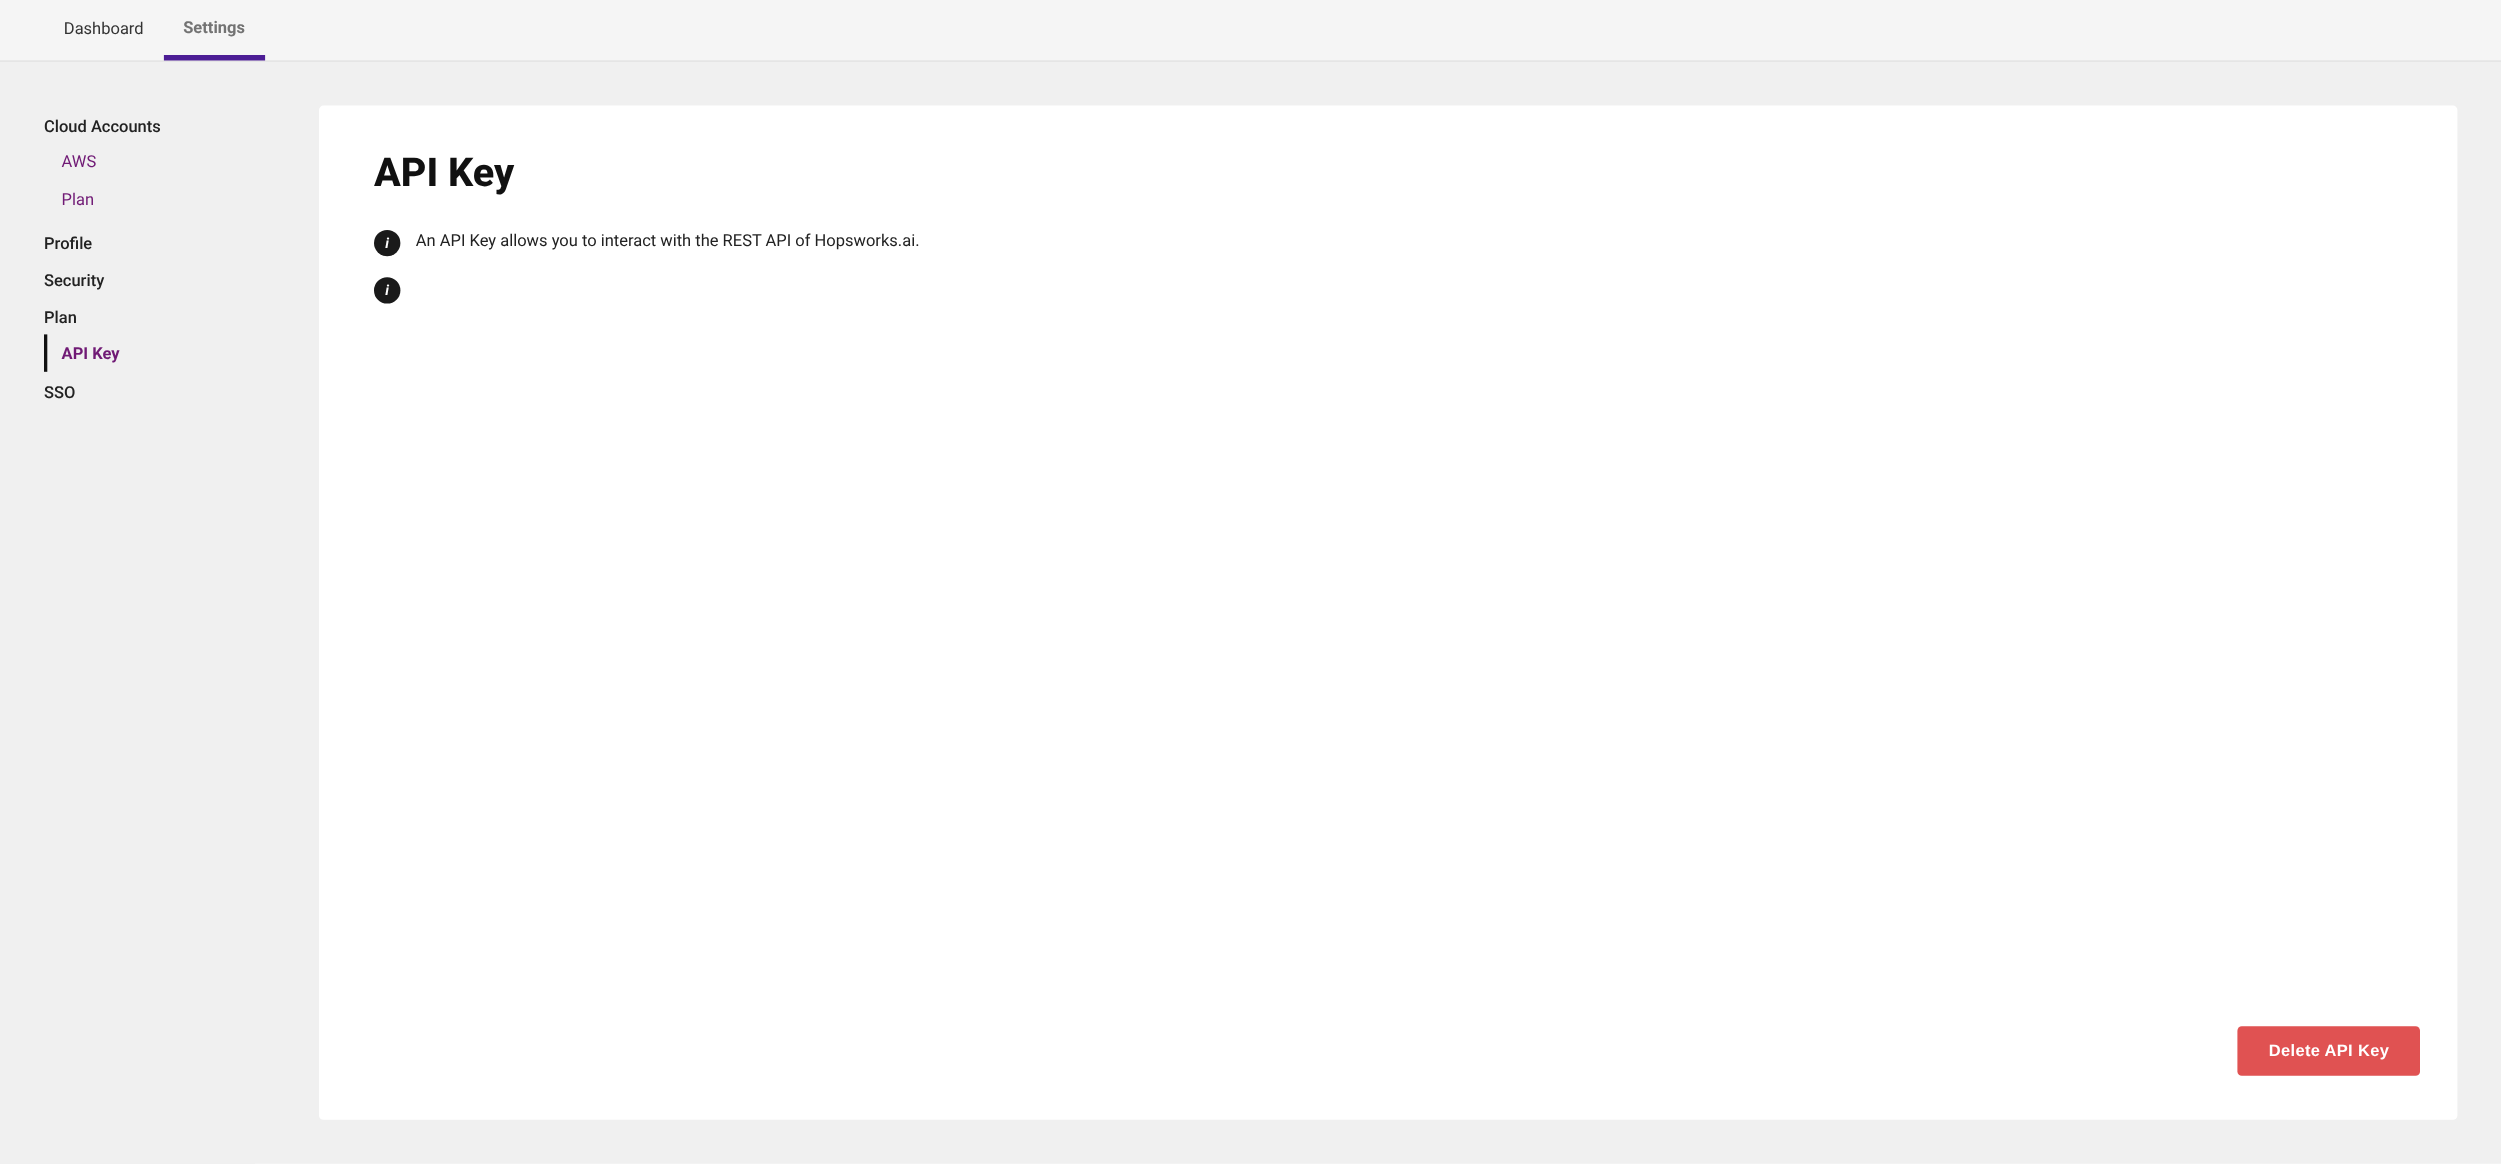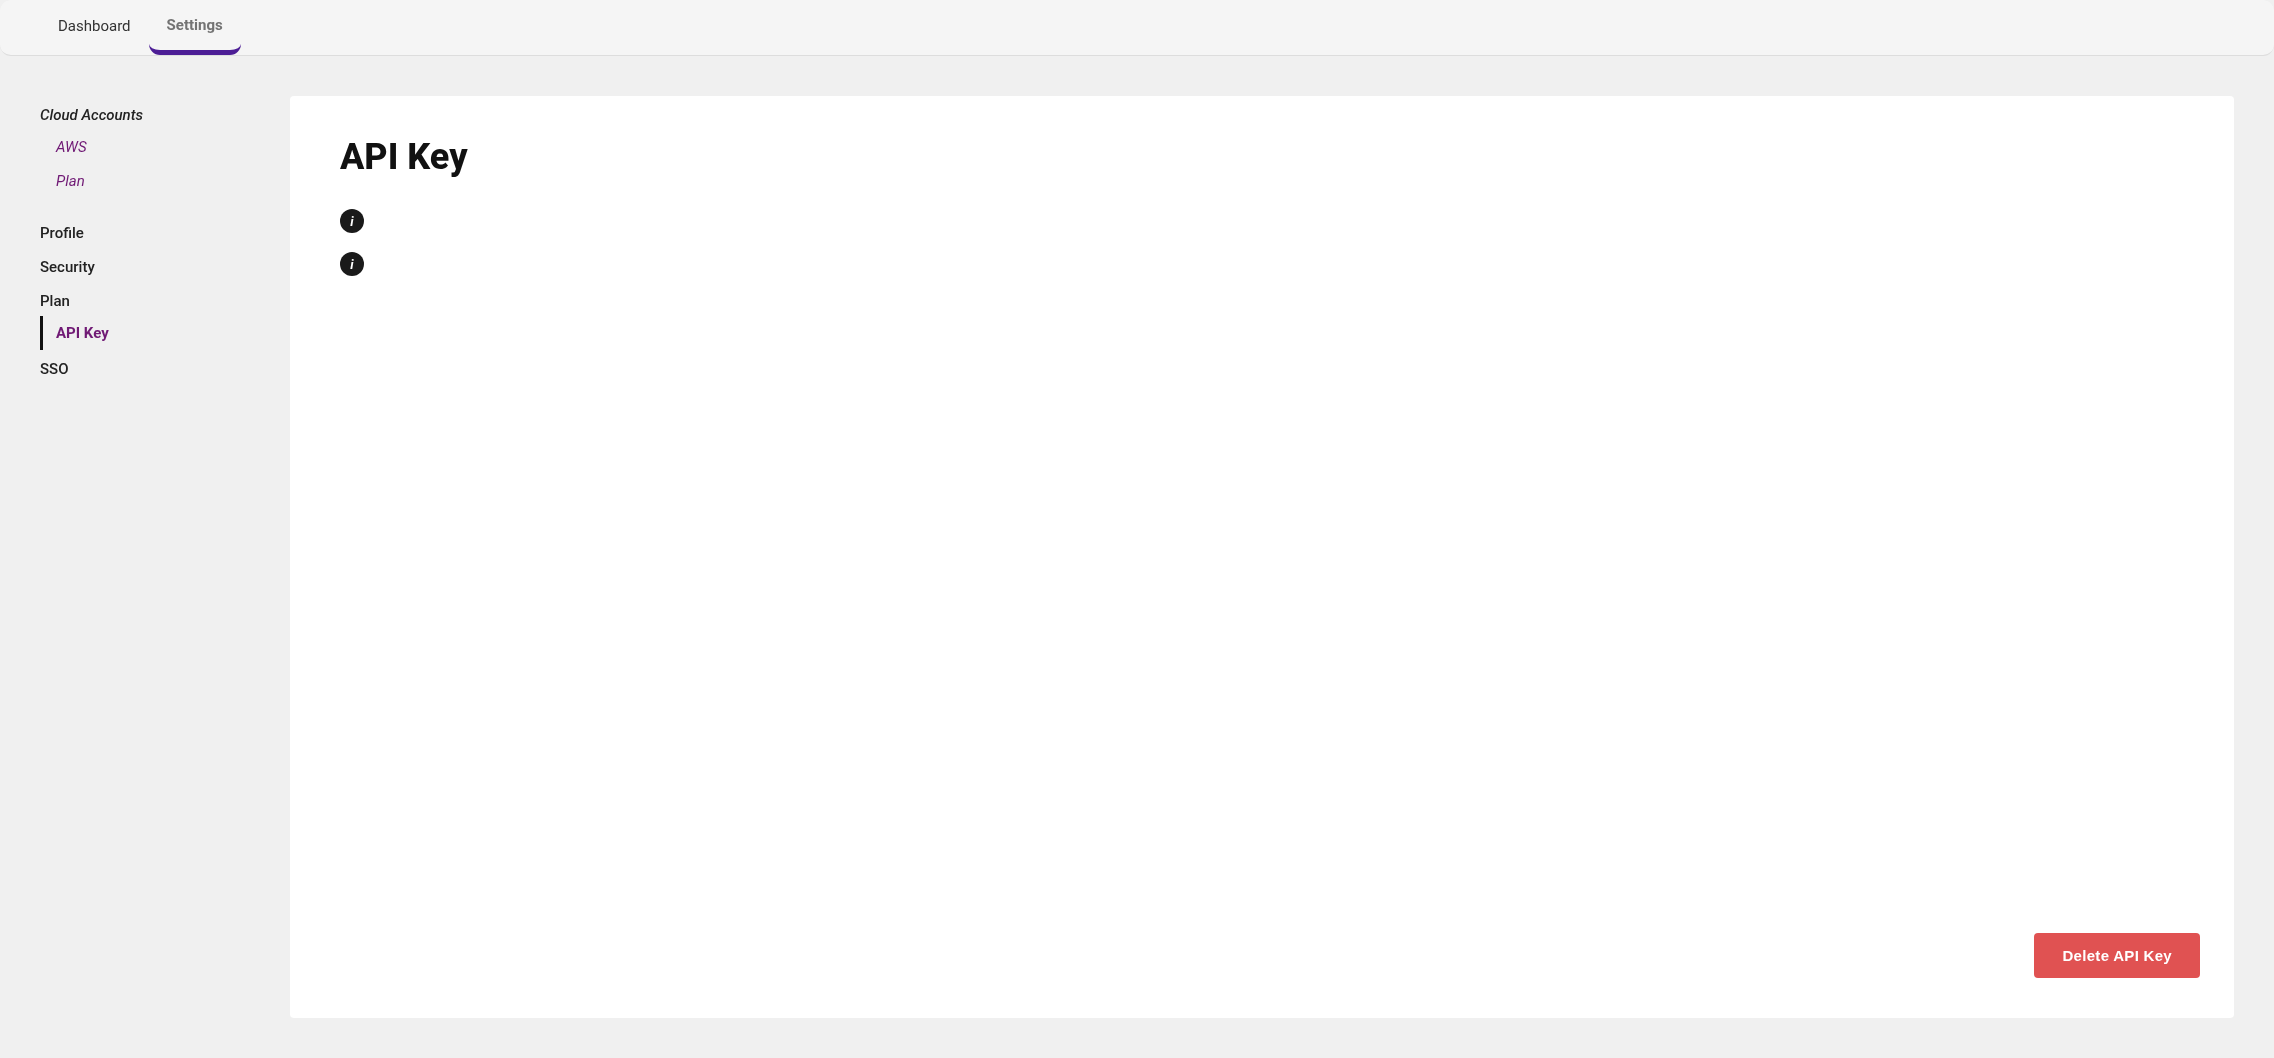--- a/index.html
+++ b/index.html
@@ -1,19 +1,18 @@
 <!DOCTYPE html>
 <html><head>
   <meta charset="utf-8">
   <style>
     * {
       margin: 0;
       padding: 0;
       box-sizing: border-box;
-      border-radius: 11px;
     }
 
     body {
       font-family: -apple-system, BlinkMacSystemFont, 'Segoe UI', Roboto, Helvetica, Arial, sans-serif;
       background-color: #f0f0f0;
       color: #1a1a1a;
       min-height: 100vh;
     }
 
     .top-nav {
@@ -140,22 +139,21 @@
       border: none;
       border-radius: 4px;
       padding: 14px 28px;
       font-size: 15px;
       font-weight: 700;
       cursor: pointer;
       letter-spacing: 0.3px;
     }
 
     .sidebar-top-section {
-      margin-bottom: 16px;
-      font-style: italic;
+      margin-bottom: 4px;
     }
   </style>
 </head>
 <body>
 
 <nav class="top-nav">
   <a class="nav-tab">Dashboard</a>
   <a class="nav-tab active">Settings</a>
 </nav>
 
@@ -176,20 +174,21 @@
     <div class="sidebar-section-label">SSO</div>
 
   </aside>
 
   <main class="main-panel">
 
     <h1 class="page-title">API Key</h1>
 
     <div class="info-row">
       <div class="info-icon">i</div>
+      <span class="info-text">An API Key allows you to interact with the REST API of Hopsworks.ai.</span>
     </div>
 
     <div class="info-row">
       <div class="info-icon">i</div>
     </div>
 
     <button class="delete-btn">Delete API Key</button>
 
   </main>
 

